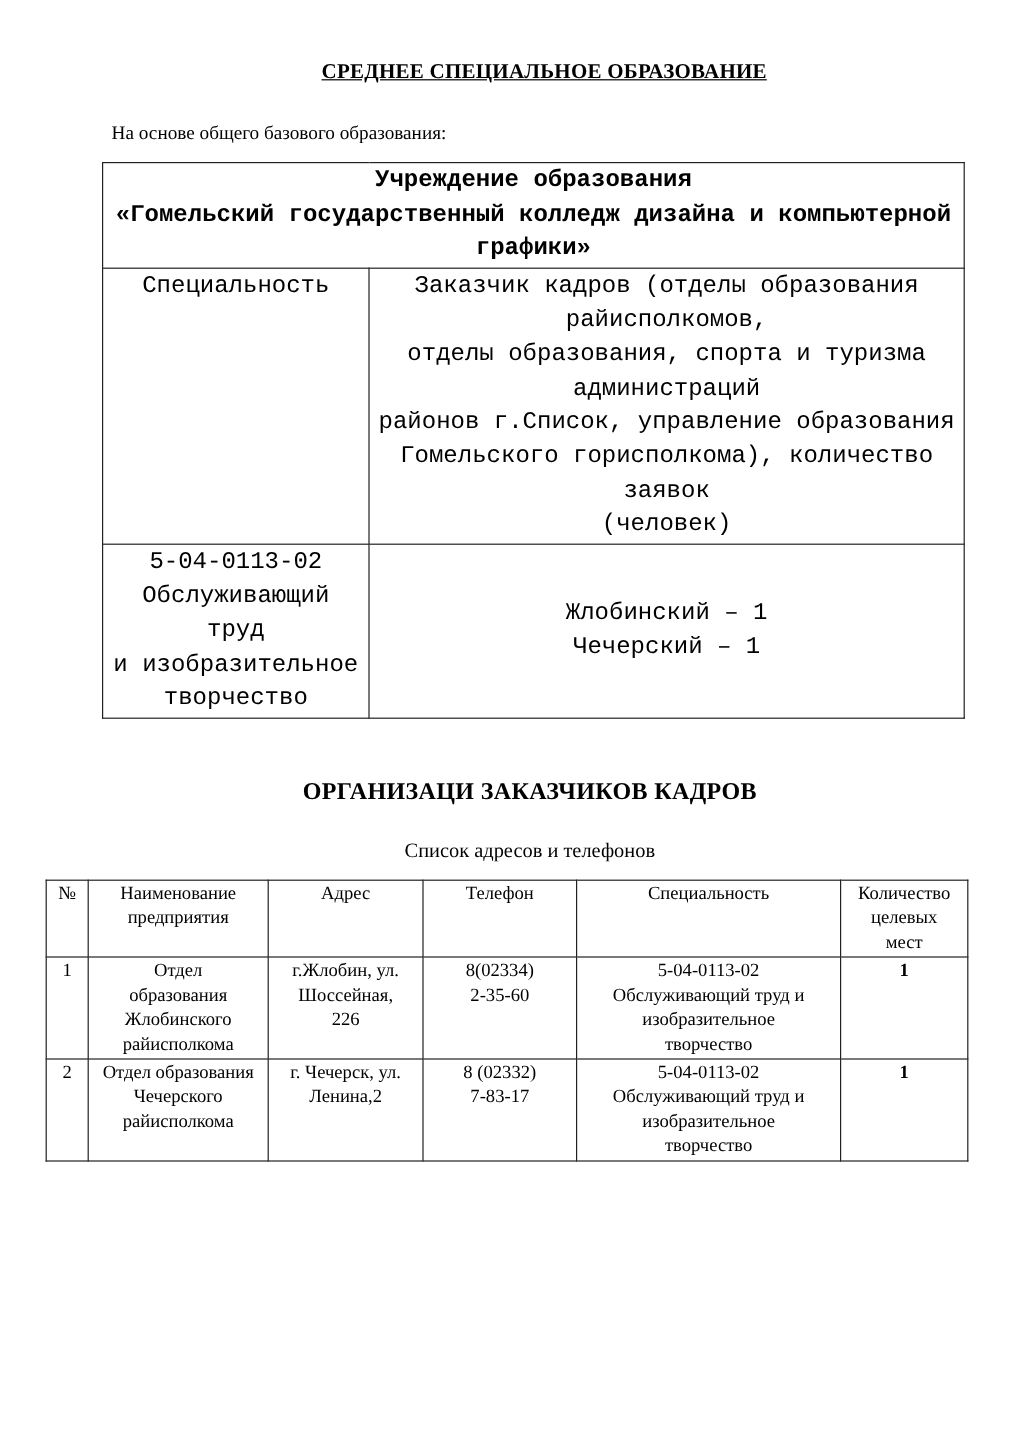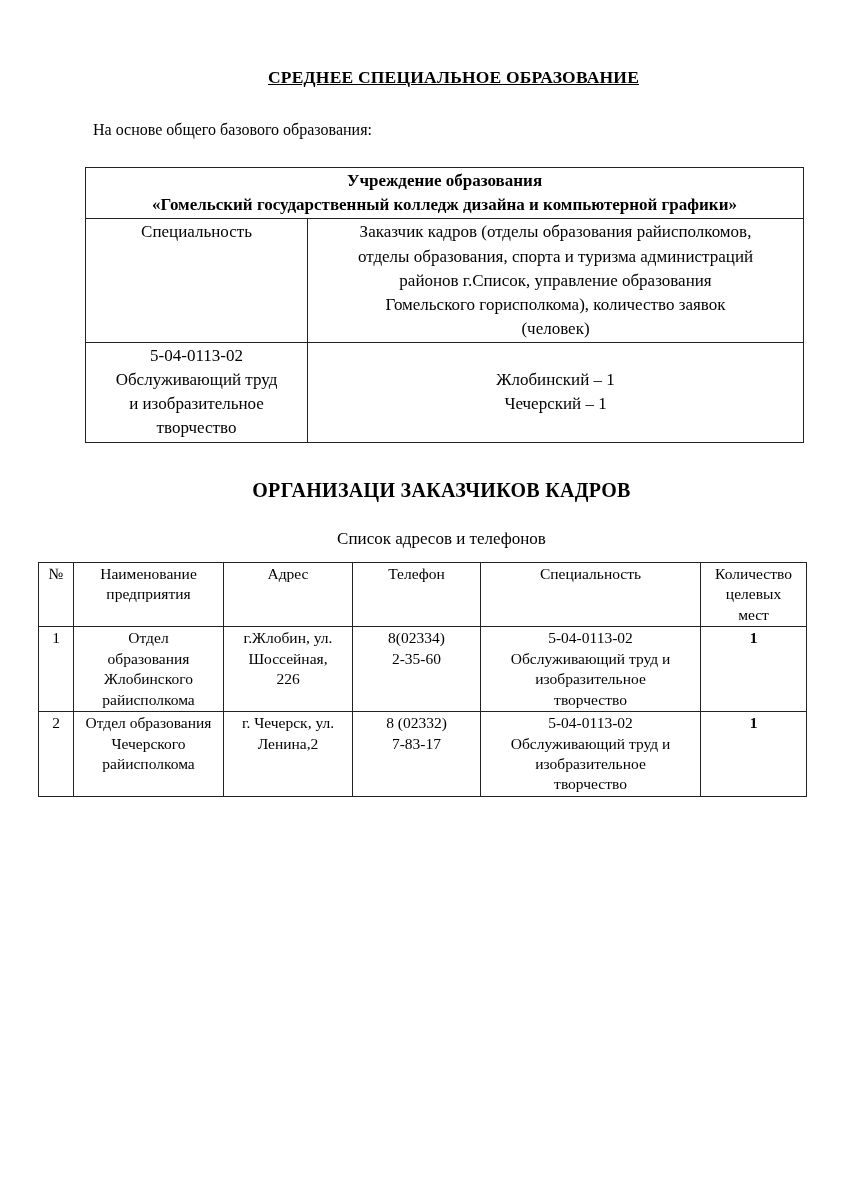--- a/index.html
+++ b/index.html
@@ -12,55 +12,56 @@
   .page { position:relative; width:849px; height:1200px; overflow:hidden; background:#fff; }
 
   .doc-title {
     margin-top:86px;
     padding-left:58px;
     text-align:center;
     font-size:17px;
     line-height:1.2;
   }
   .sso-heading {
-    margin-top:67px;
+    margin-top:49px;
     padding-left:58px;
     text-align:center;
     font-size:17.5px;
     font-weight:bold;
     text-decoration:underline;
     letter-spacing:0.2px;
     line-height:1.2;
   }
   .intro {
     margin-top:32px;
     margin-left:93px;
     font-size:16px;
     line-height:1.2;
   }
 
   table { border-collapse:collapse; table-layout:fixed; }
   td { border:1px solid #222; white-space:pre-line; }
 
   table.t1 {
-    margin:28px 0 0 85px;
+    margin:14px 0 0 85px;
     width:718px;
-    font-size:17px;
+    font-size:20px;
     line-height:1.42;
+    font-family:Liberation Mono, monospace;
   }
   .t1 td {
     text-align:center;
     vertical-align:top;
     padding:1px 6px;
   }
   .t1 .t1-header { font-weight:bold; }
   .t1 .orders-cell { vertical-align:middle; }
 
   .orgs-heading {
-    margin-top:35px;
+    margin-top:49px;
     padding-left:34px;
     text-align:center;
     font-size:20px;
     font-weight:bold;
     letter-spacing:0.3px;
     line-height:1.2;
   }
   .orgs-subheading {
     margin-top:27px;
     padding-left:34px;

